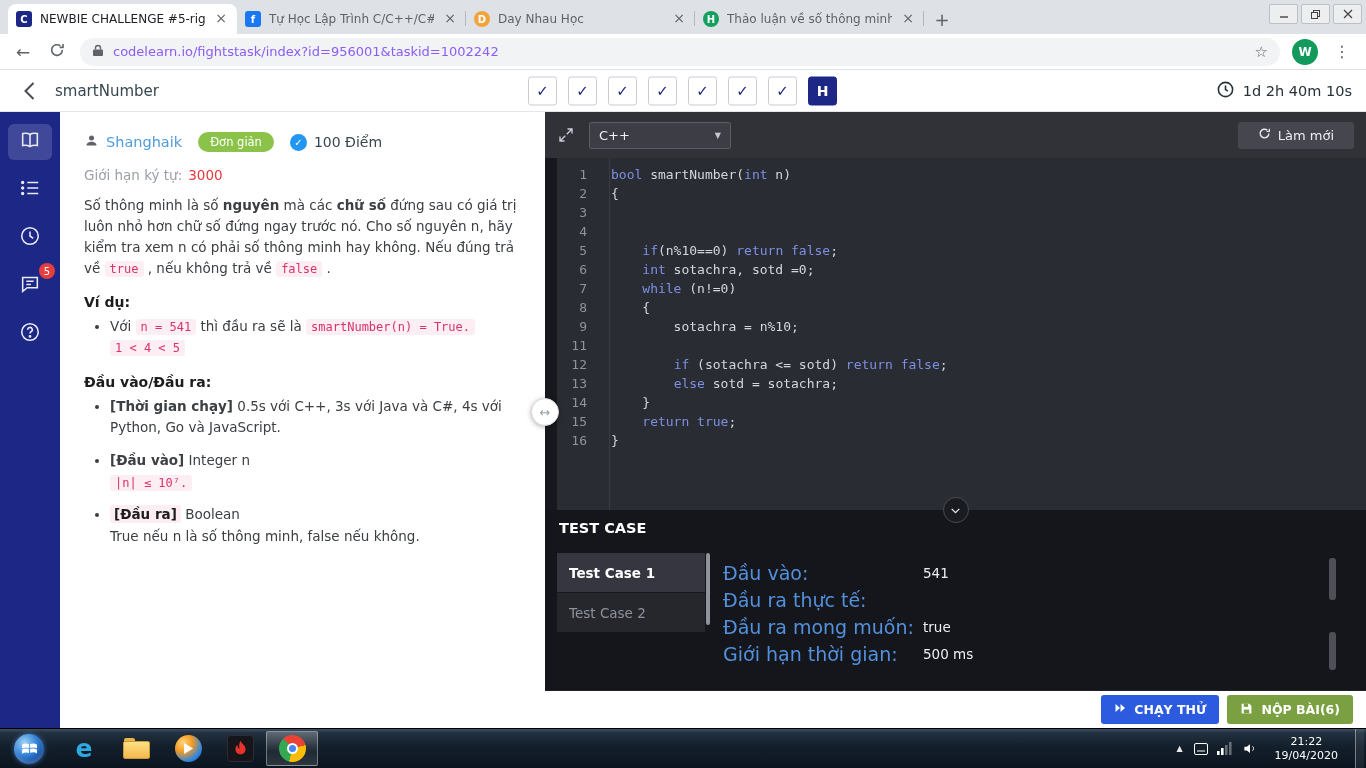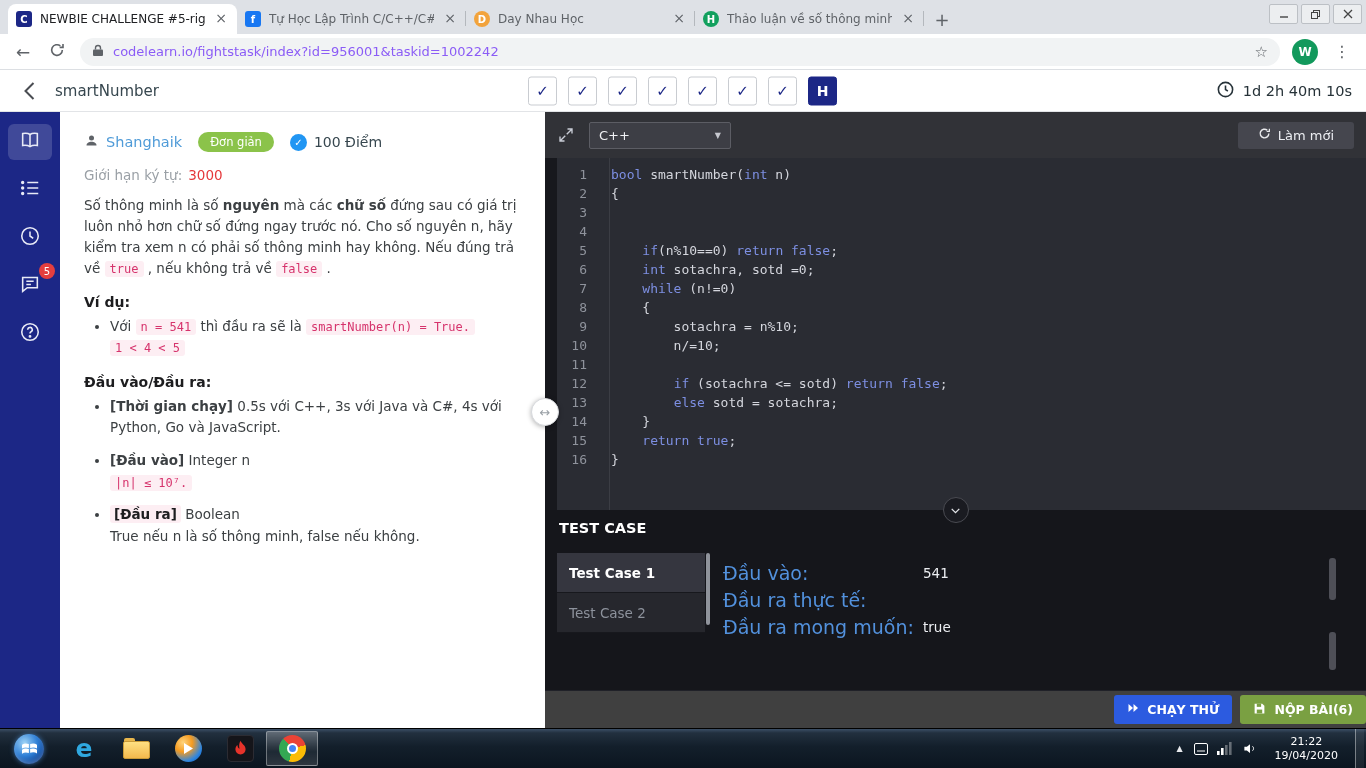--- a/index.html
+++ b/index.html
@@ -107,22 +107,22 @@
   .tc-item.active{background:#35363f;color:#fff;font-weight:bold}
   .tc-list-scroll{position:absolute;right:-5px;top:0;width:4px;height:72px;background:#8f939b;border-radius:2px}
   .tc-detail{flex:1;padding:6px 40px 0 18px}
   .tc-row{height:27px;display:flex;align-items:center}
   .tc-label{width:200px;color:var(--label-blue);font-size:19px;flex:none}
   .tc-value{color:#eceef2;font-size:13.5px}
   .tc-scroll{position:absolute;right:30px;top:12px;bottom:8px;width:7px}
   .thumb{position:absolute;right:0;width:7px;background:#4e4f57;border-radius:3px}
   .thumb.t1{top:0;height:42px}
   .thumb.t2{top:74px;height:38px}
-  .tc-footer{height:38px;background:#404040;border-top:1px solid #202128;display:flex;align-items:center;
-    justify-content:flex-end;gap:8px;flex:none;margin-top:auto}
+  .tc-footer{height:38px;background:#ffffff;border-top:1px solid #202128;display:flex;align-items:center;
+    justify-content:flex-end;gap:8px;padding-right:13px;flex:none;margin-top:auto}
   .btn{height:29px;border-radius:3px;display:flex;align-items:center;gap:8px;padding:0 13px;color:#fff;
     font-size:12.5px;font-weight:bold;white-space:nowrap}
   .btn.run{background:var(--run-blue)}
   .btn.submit{background:var(--submit-green)}
 
   
   .split-handle{position:absolute;left:531px;top:286px;width:28px;height:28px;border-radius:50%;background:#fff;
     border:1px solid #d7d9dd;box-shadow:0 1px 5px rgba(0,0,0,.3);display:flex;align-items:center;justify-content:center;
     color:#9aa0a6;font-size:13px;z-index:5}
 
@@ -369,24 +369,20 @@
             </div>
             <div class="code-line">
               <span class="ln">8</span>
               <span class="ct"><span class="tok-pl">    {</span></span>
             </div>
             <div class="code-line">
               <span class="ln">9</span>
               <span class="ct"><span class="tok-pl">        sotachra = n%10;</span></span>
             </div>
             <div class="code-line">
-              <span class="ln">10</span>
-              <span class="ct"><span class="tok-pl">        n/=10;</span></span>
-            </div>
-            <div class="code-line">
               <span class="ln">11</span>
               <span class="ct"></span>
             </div>
             <div class="code-line">
               <span class="ln">12</span>
               <span class="ct"><span class="tok-pl">        </span><span class="tok-kw">if</span><span class="tok-pl"> (sotachra &lt;= sotd) </span><span class="tok-kw">return</span><span class="tok-pl"> </span><span class="tok-kw">false</span><span class="tok-pl">;</span></span>
             </div>
             <div class="code-line">
               <span class="ln">13</span>
               <span class="ct"><span class="tok-pl">        </span><span class="tok-kw">else</span><span class="tok-pl"> sotd = sotachra;</span></span>
@@ -425,20 +421,24 @@
                 <span class="tc-label">Đầu vào:</span>
                 <span class="tc-value">541</span>
               </div>
               <div class="tc-row">
                 <span class="tc-label">Đầu ra thực tế:</span>
                 <span class="tc-value"></span>
               </div>
               <div class="tc-row">
                 <span class="tc-label">Đầu ra mong muốn:</span>
                 <span class="tc-value">true</span>
+              </div>
+              <div class="tc-row">
+                <span class="tc-label">Giới hạn thời gian:</span>
+                <span class="tc-value">500 ms</span>
               </div>
             </div>
         </div>
         <div class="tc-scroll">
           <span class="thumb t1"></span>
           <span class="thumb t2"></span>
         </div>
       </div>
       <div class="tc-footer">
         <div class="btn run">

